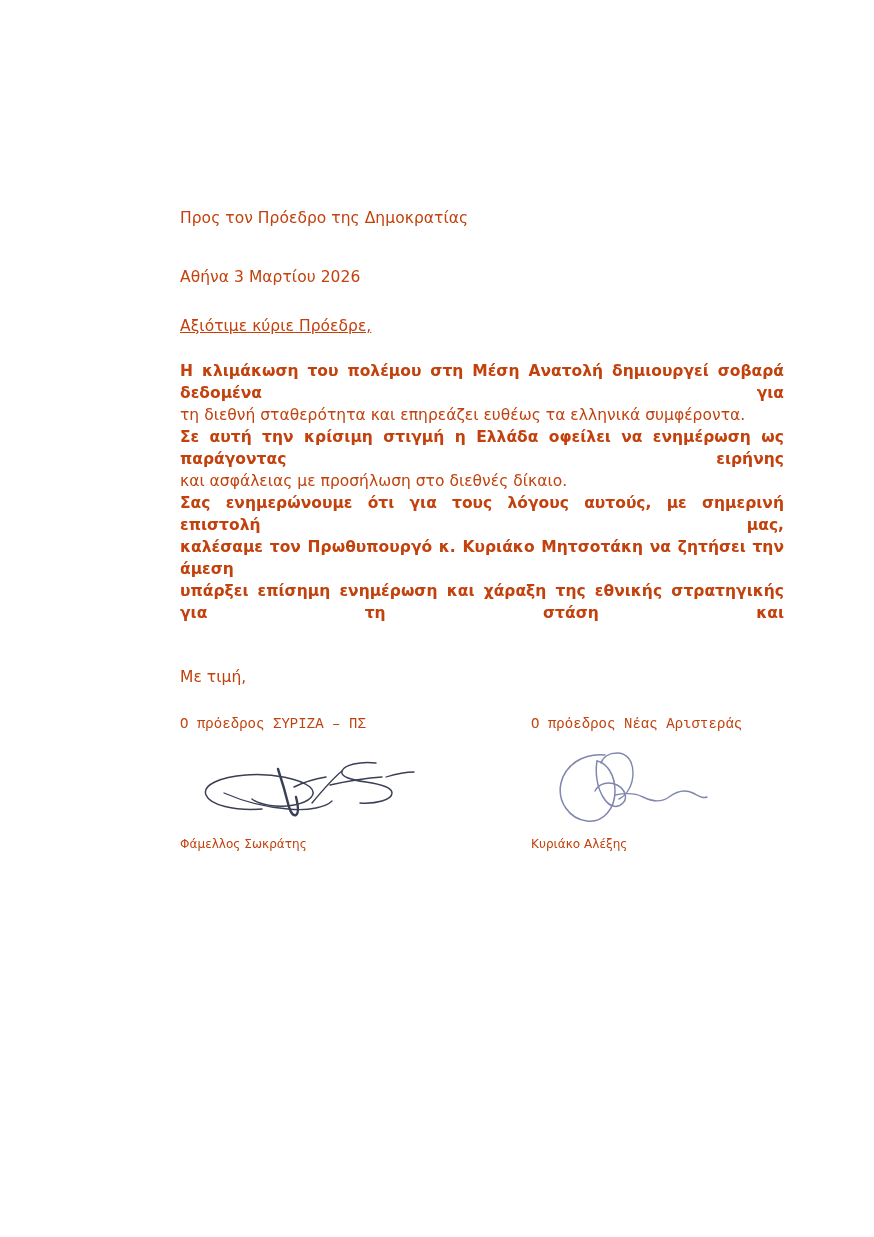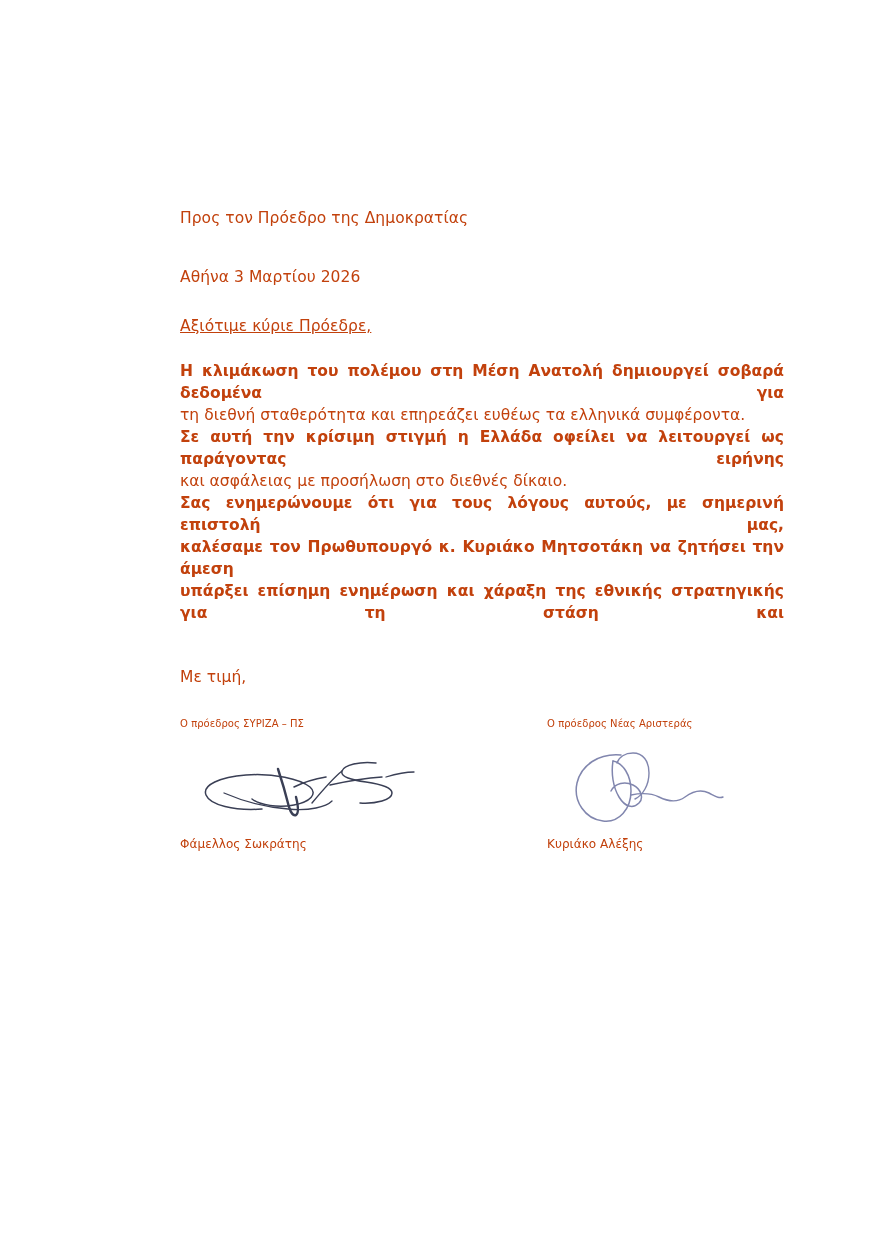--- a/index.html
+++ b/index.html
@@ -85,28 +85,29 @@
     position: relative;
     margin-top: 25px;
     height: 150px;
   }
   .sign-col {
     position: absolute;
     top: 0;
     width: 300px;
   }
   .sign-col.left  { left: 0px; }
-  .sign-col.right { left: 367px; }
+  .sign-col.right { left: 351px; }
 
   .sign-title {
     display: block;
     white-space: nowrap;
     letter-spacing: 0.05px;
-    font-size: 10px;
+    font-size: 14px;
     line-height: 22px;
+    font-family: Liberation Mono, monospace;
   }
 
   .sign-mark {
     position: relative;
     height: 88px;
     margin-top: 8px;
   }
   .sign-mark svg {
     position: absolute;
     display: block;
@@ -133,21 +134,21 @@
       <span class="recipient-line">Προς τον Πρόεδρο της Δημοκρατίας</span>
     </div>
 
     <div class="date-line">Αθήνα 3 Μαρτίου 2026</div>
 
     <div class="salutation">Αξιότιμε κύριε Πρόεδρε,</div>
 
     <div class="body-block">
       <span class="body-line justify">Η κλιμάκωση του πολέμου στη Μέση Ανατολή δημιουργεί σοβαρά δεδομένα για</span>
       <span class="body-line plain">τη διεθνή σταθερότητα και επηρεάζει ευθέως τα ελληνικά συμφέροντα.</span>
-      <span class="body-line justify">Σε αυτή την κρίσιμη στιγμή η Ελλάδα οφείλει να λειτουργεί ως παράγοντας ειρήνης</span>
+      <span class="body-line justify">Σε αυτή την κρίσιμη στιγμή η Ελλάδα οφείλει να ενημέρωση ως παράγοντας ειρήνης</span>
       <span class="body-line plain">και ασφάλειας με προσήλωση στο διεθνές δίκαιο.</span>
       <span class="body-line justify">Σας ενημερώνουμε ότι για τους λόγους αυτούς, με σημερινή επιστολή μας,</span>
       <span class="body-line justify">καλέσαμε τον Πρωθυπουργό κ. Κυριάκο Μητσοτάκη να ζητήσει την άμεση</span>
       <span class="body-line justify">υπάρξει επίσημη ενημέρωση και χάραξη της εθνικής στρατηγικής για τη στάση και</span>
     </div>
 
     <div class="closing">Με τιμή,</div>
 
     <div class="sign-row">
 

